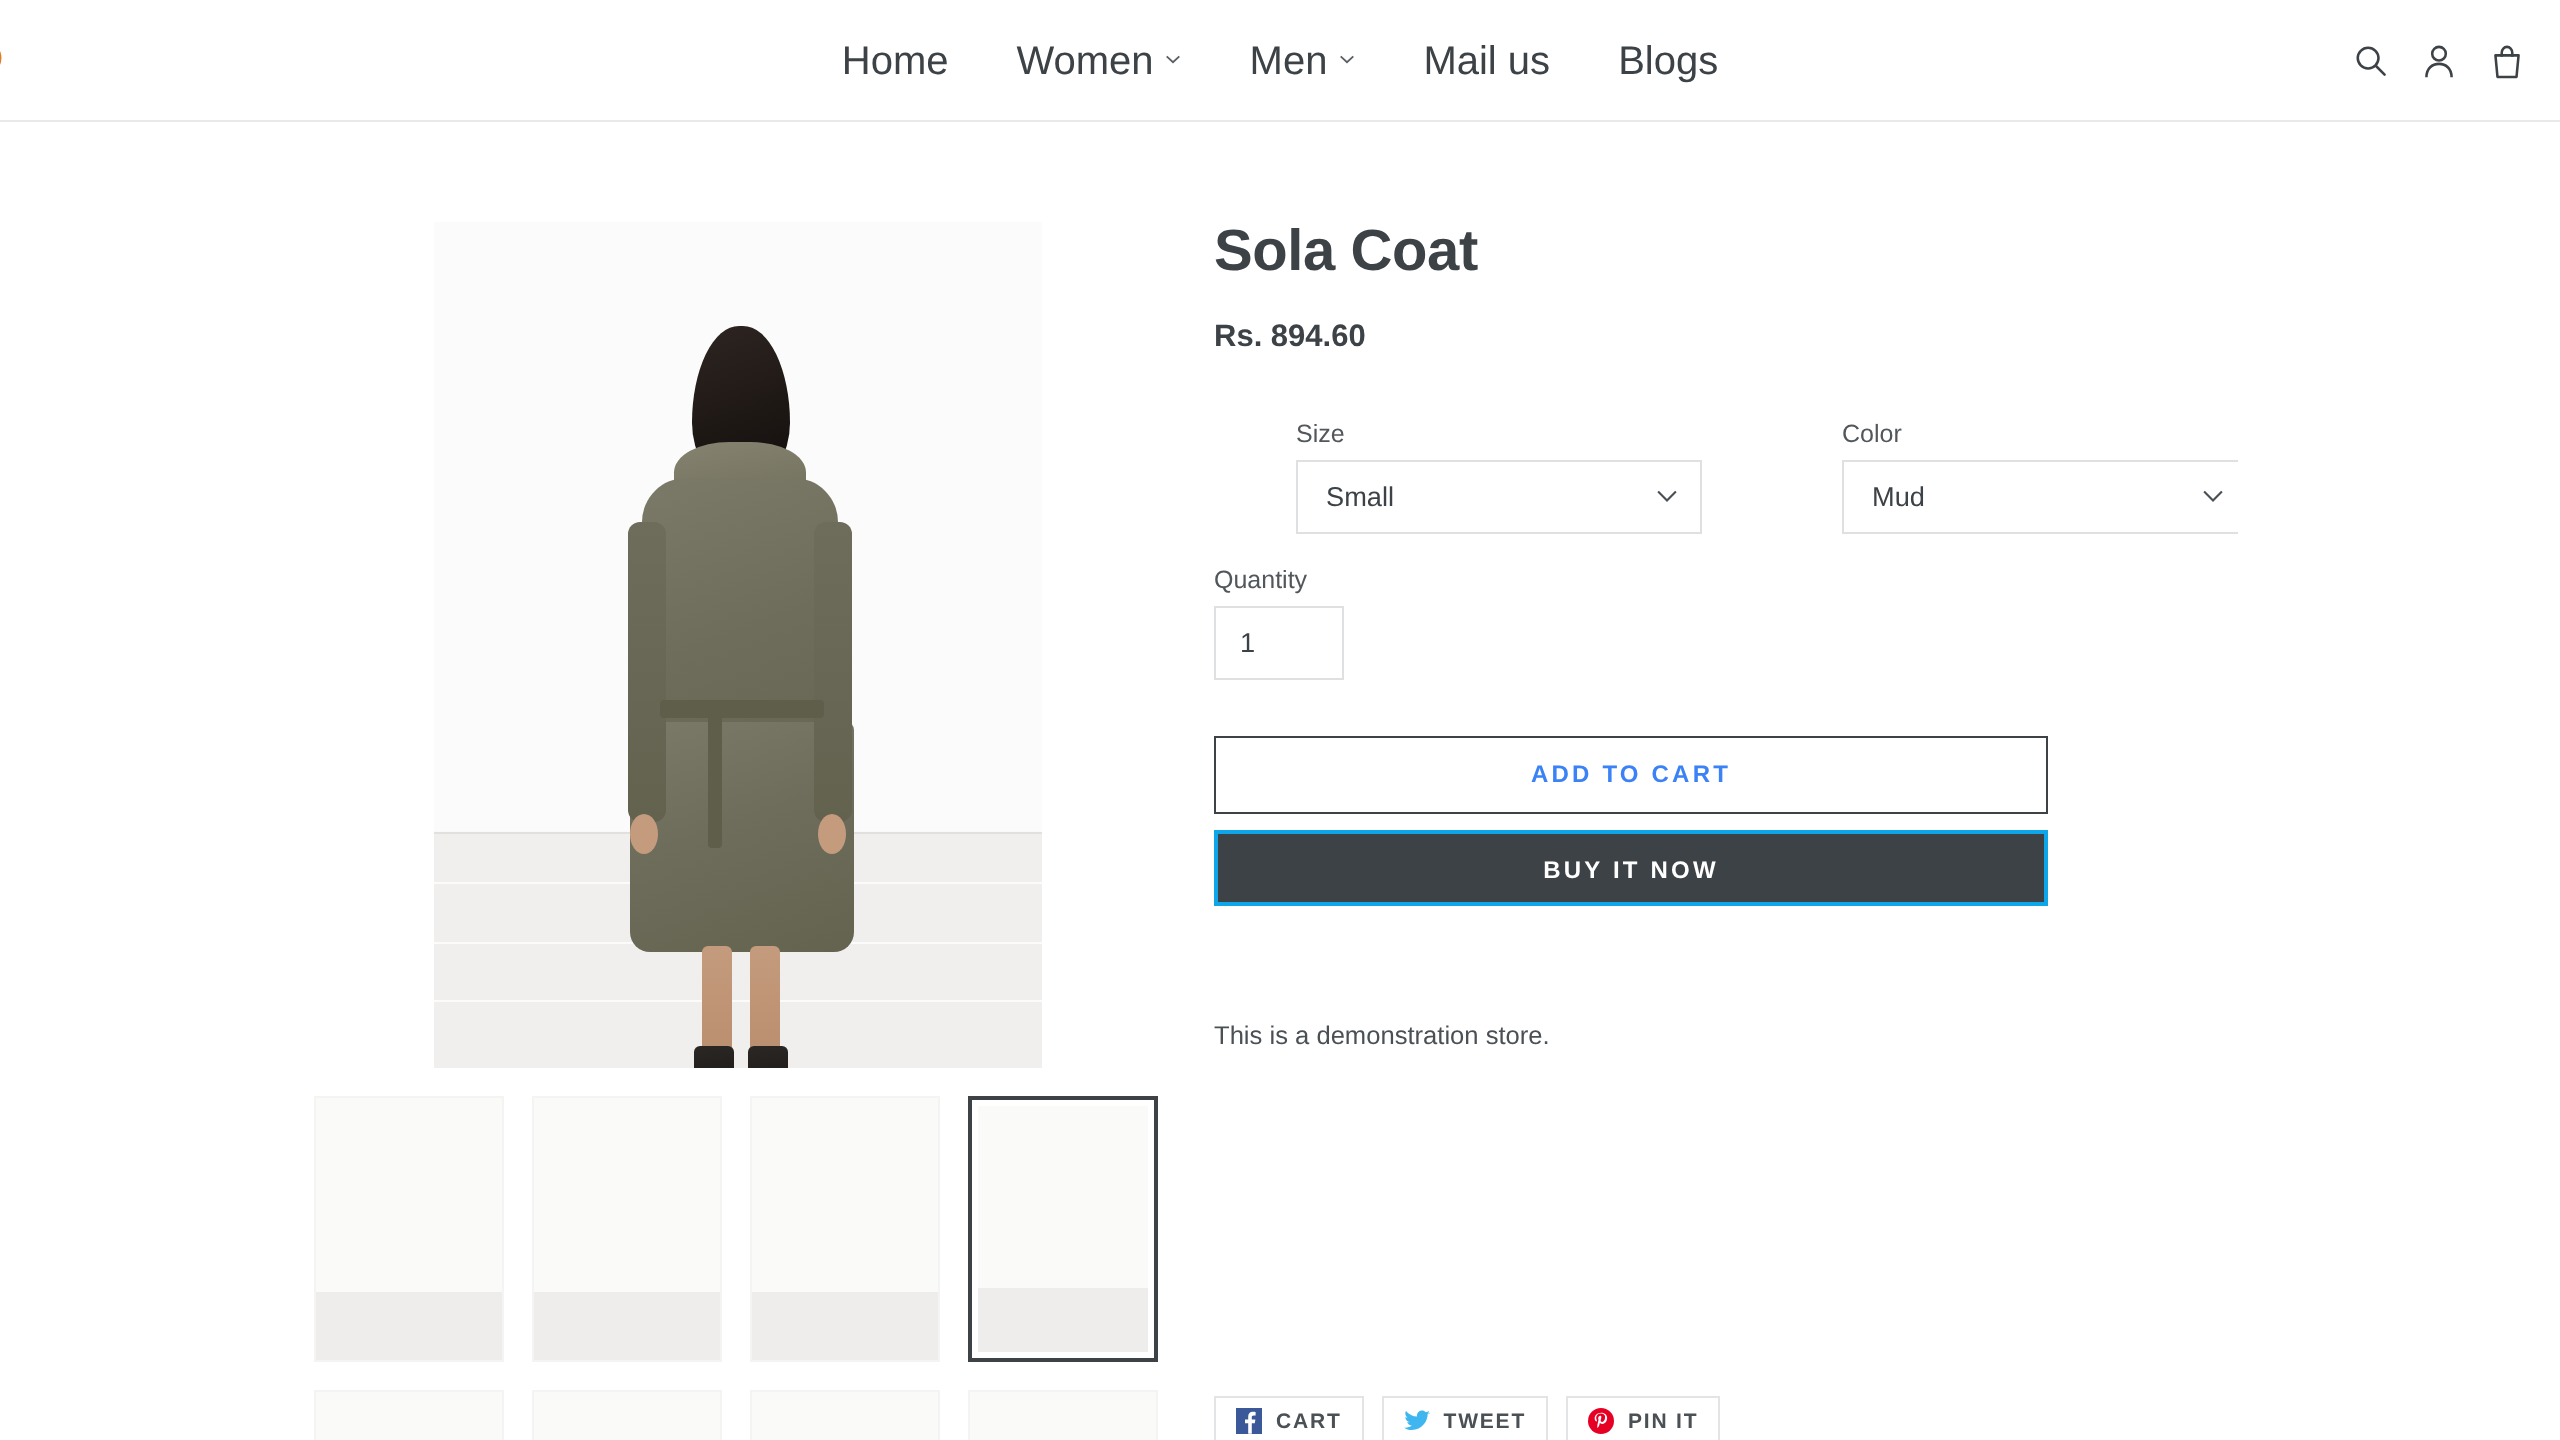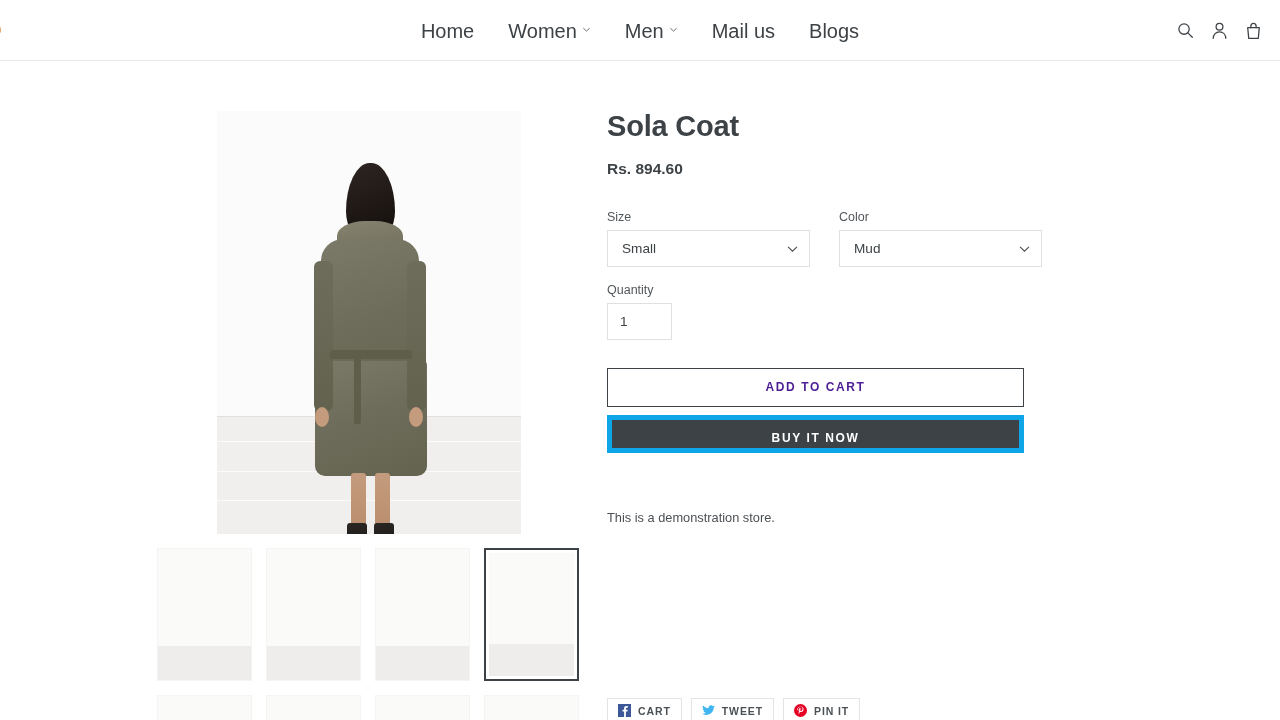--- a/index.html
+++ b/index.html
@@ -214,20 +214,21 @@
     color: #3d4246;
   }
 
   .variants {
     margin-top: 32px;
     display: flex;
     gap: 29px;
   }
   .variant {
     width: 203px;
+    margin-left: 41px;
   }
   .field-label {
     font-size: 12.5px;
     color: #52575b;
     margin-bottom: 6px;
     display: block;
   }
   .select-wrap {
     position: relative;
     width: 203px;
@@ -282,26 +283,26 @@
     font-weight: 700;
     letter-spacing: 1.6px;
     cursor: pointer;
     font-family: "Liberation Sans", sans-serif;
     line-height: 37px;
     text-align: center;
   }
   .btn-add {
     background: #fff;
     border: 1px solid #3d4246;
-    color: #4c1d95;
+    color: #3b82f6;
   }
   .btn-buy {
     margin-top: 8px;
     background: #3d4246;
-    border: 5px solid #0ea5e9;
+    border: 2px solid #0ea5e9;
     color: #fff;
     height: 38px;
     line-height: 36px;
   }
 
   .demo-note {
     margin-top: 57px;
     font-size: 12.8px;
     color: #4b5055;
   }

